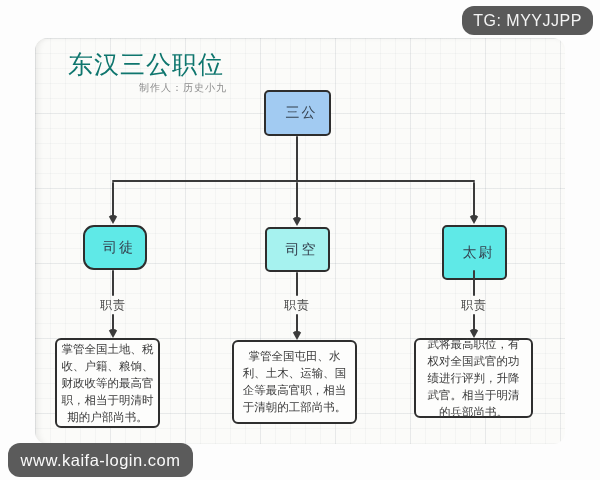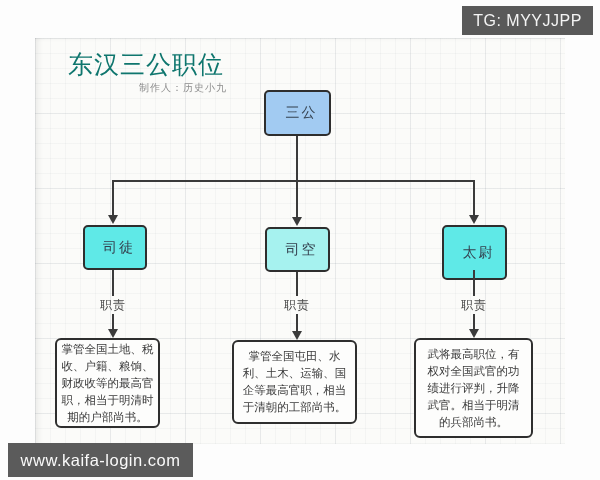--- a/index.html
+++ b/index.html
@@ -1,15 +1,15 @@
 <!DOCTYPE html>
 <html><head>
 <meta charset="utf-8">
 <style>
-  * { margin:0; padding:0; box-sizing:border-box; }
+  * { margin:0; padding:0; box-sizing:border-box;border-radius:12px; }
   html,body { width:600px; height:480px; }
   body {
     position:relative;
     width:600px; height:480px;
     background:#fdfdfd;
     font-family:"Liberation Sans","DejaVu Sans",sans-serif;
     overflow:hidden;
   }
   
   .canvas {
@@ -86,21 +86,21 @@
 
 <div class="line" style="left:112px;top:182px;width:2px;height:34px;"></div>
 <div class="arrowhead" style="left:108px;top:215px;"></div>
 
 <div class="line" style="left:296px;top:182px;width:2px;height:36px;"></div>
 <div class="arrowhead" style="left:292px;top:217px;"></div>
 
 <div class="line" style="left:473px;top:182px;width:2px;height:34px;"></div>
 <div class="arrowhead" style="left:469px;top:215px;"></div>
 
-<div class="node" style="left: 83px; top: 225px; width: 64px; height: 45px; background: rgb(95, 233, 231);">司徒</div>
+<div class="node" style="left: 83px; top: 225px; width: 64px; height: 45px; background: rgb(95, 233, 231); border-radius: 11px;">司徒</div>
 <div class="node" style="left: 265px; top: 227px; width: 65px; height: 45px; background: rgb(166, 242, 239);">司空</div>
 <div class="node" style="left: 442px; top: 225px; width: 65px; height: 55px; background: rgb(95, 233, 231);">太尉</div>
 
 <div class="line" style="left:112px;top:270px;width:2px;height:26px;"></div>
 <div class="edge-label" style="left:98px;top:297px;">职责</div>
 <div class="line" style="left:112px;top:314px;width:2px;height:17px;"></div>
 <div class="arrowhead" style="left:108px;top:329px;"></div>
 
 <div class="line" style="left:296px;top:272px;width:2px;height:24px;"></div>
 <div class="edge-label" style="left:282px;top:297px;">职责</div>
@@ -114,20 +114,20 @@
 
 <div class="duty" style="left:55px;top:338px;width:105px;height:90px;">掌管全国土地、税
 收、户籍、粮饷、
 财政收等的最高官
 职，相当于明清时
 期的户部尚书。</div>
 <div class="duty" style="left:232px;top:340px;width:125px;height:84px;">掌管全国屯田、水
 利、土木、运输、国
 企等最高官职，相当
 于清朝的工部尚书。</div>
-<div class="duty" style="left:414px;top:338px;width:119px;height:100px;">武将最高职位，有
+<div class="duty" style="left:414px;top:338px;width:119px;height:80px;">武将最高职位，有
 权对全国武官的功
 绩进行评判，升降
 武官。相当于明清
 的兵部尚书。</div>
 
 <div class="badge">TG: MYYJJPP</div>
 <div class="watermark">www.kaifa-login.com</div>
 
 </body></html>

